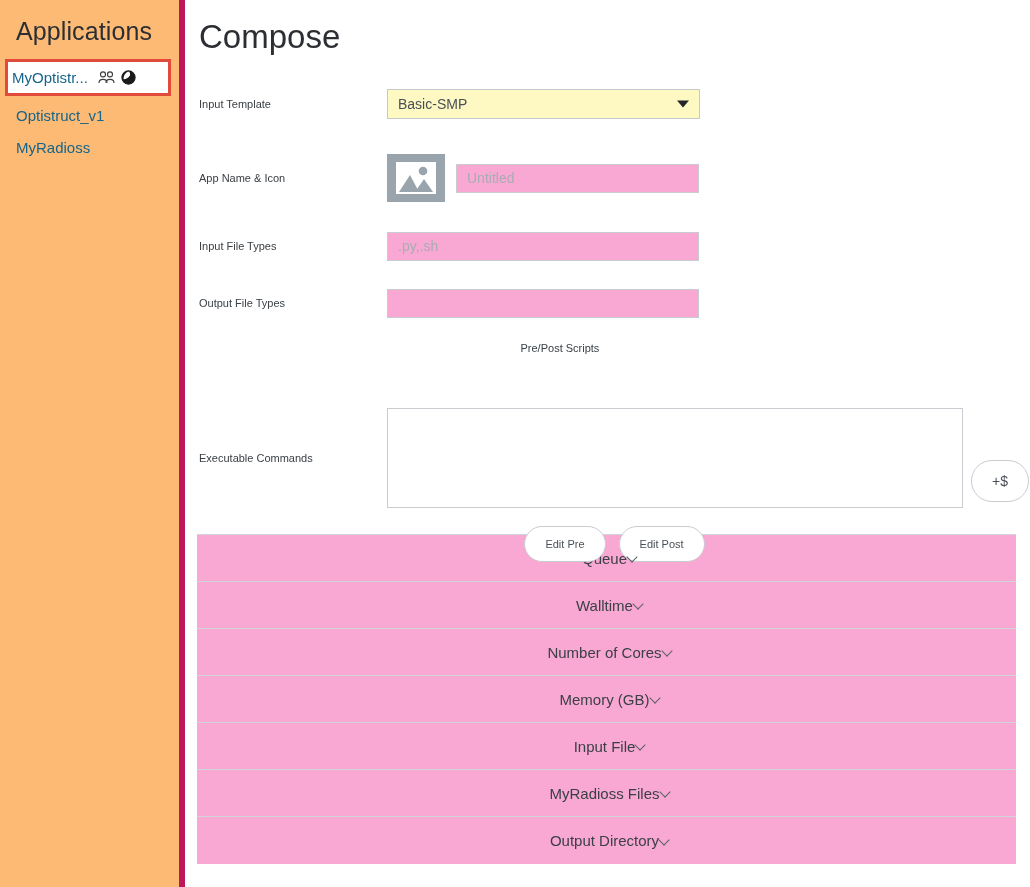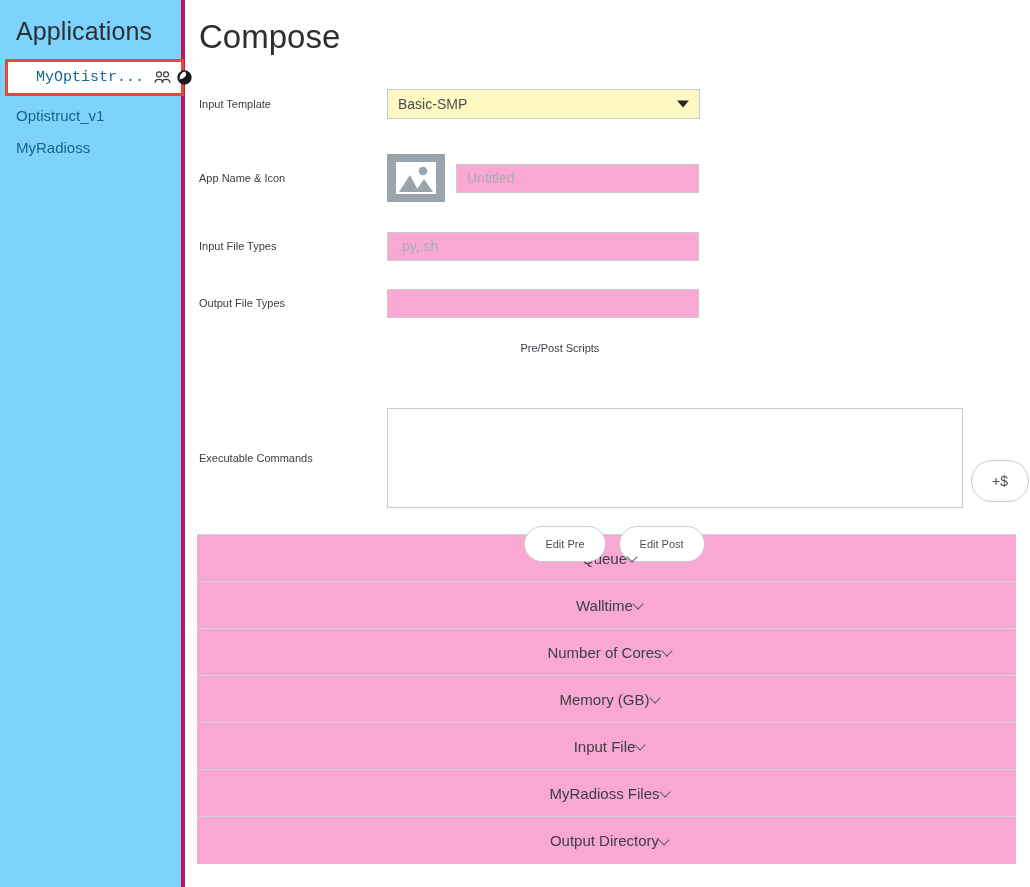--- a/index.html
+++ b/index.html
@@ -16,22 +16,22 @@
     height: 887px;
     display: flex;
     background: #ffffff;
   }
 
   
   .sidebar {
     width: 185px;
     flex: 0 0 185px;
     height: 887px;
-    background: #7dd3fc;
-    border-right: 4px solid #be185d;
+    background: #fdba74;
+    border-right: 6px solid #be185d;
     position: relative;
     padding-top: 14px;
   }
   .sidebar-title {
     font-size: 25px;
     color: #2b2f33;
     font-weight: 400;
     padding: 0 0 0 16px;
     line-height: 34px;
     letter-spacing: 0.1px;
@@ -45,27 +45,26 @@
     height: 32px;
     padding-left: 16px;
     font-size: 15px;
     color: #16658a;
     cursor: pointer;
   }
   .app-item.selected {
     position: absolute;
     left: 5px;
     top: 59px;
-    width: 179px;
+    width: 166px;
     height: 37px;
-    padding-left: 28px;
+    padding-left: 4px;
     border: 3px solid #e04b3c;
     background: #ffffff;
     z-index: 5;
-    font-family: Liberation Mono, monospace;
   }
   .app-item-label { white-space: nowrap; }
   .app-item-icons {
     display: flex;
     align-items: center;
     gap: 6px;
     margin-left: 10px;
   }
   .icon-users, .icon-globe {
     display: inline-block;

